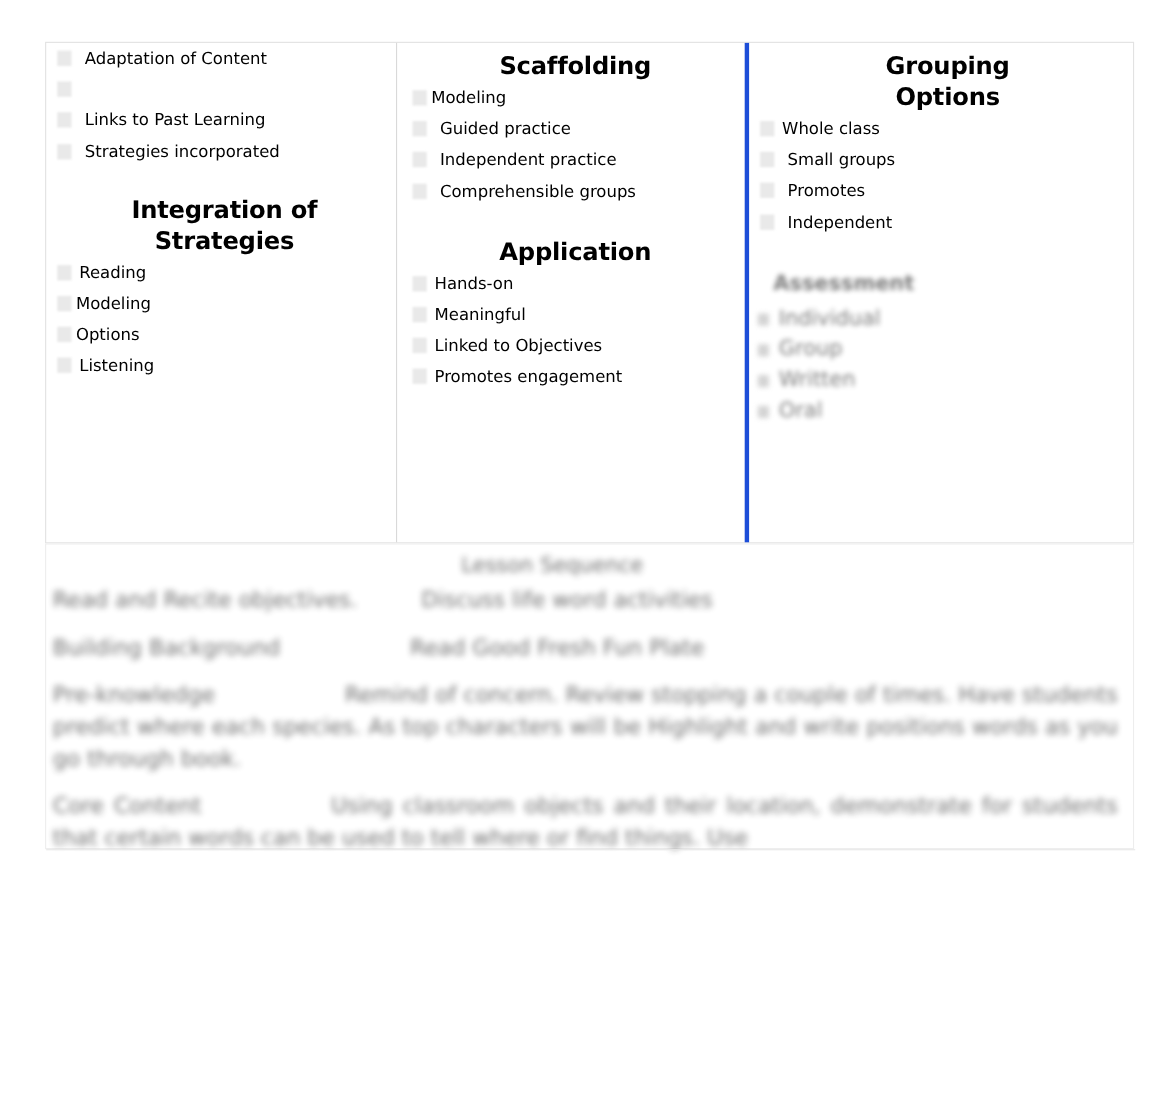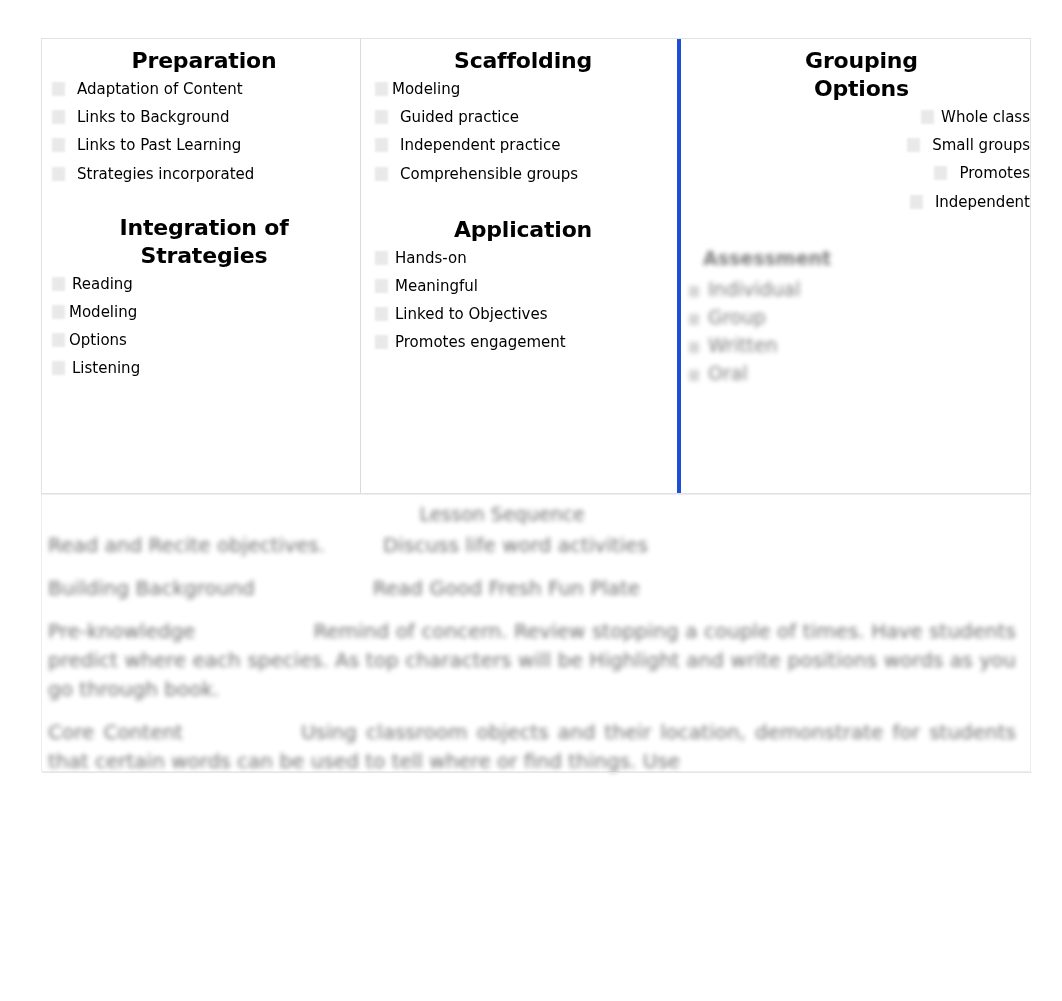--- a/index.html
+++ b/index.html
@@ -82,21 +82,21 @@
   }
   .box.narrow { margin-right: 4px; }
   .box.wide   { margin-right: 12px; }
 
   .gap-sm { height: 26px; }
   .gap-md { height: 28px; }
 
   
   .col-prep .chk-list  { padding-left: 10px; }
   .col-scaff .chk-list { padding-left: 14px; }
-  .col-group .chk-list { padding-left: 10px; text-align: right; }
+  .col-group .chk-list { padding-left: 10px; }
 
   .col-prep .blockhead  { padding-left: 6px; }
   .col-scaff .blockhead { padding-left: 8px; }
   .col-group .blockhead { padding-left: 12px; }
 
   
   .assess-block {
     margin-top: 30px;
     padding-left: 8px;
     filter: blur(2.6px);
@@ -177,25 +177,24 @@
 </style>
 </head>
 <body>
 
 <div class="page">
 
   <div class="features-table">
 
     <div class="col col-prep">
 
-      <div class="blockhead first">Preparation</div>
 
       <ul class="chk-list">
         <li><span class="box wide"></span><span>Adaptation of Content</span></li>
-        <li><span class="box wide"></span><span>Links to Background</span></li>
+        <li><span class="box wide"></span></li>
         <li><span class="box wide"></span><span>Links to Past Learning</span></li>
         <li><span class="box wide"></span><span>Strategies incorporated</span></li>
       </ul>
 
       <div class="gap-sm"></div>
 
       <div class="blockhead">Integration of</div>
       <div class="blockhead">Strategies</div>
 
       <ul class="chk-list">

